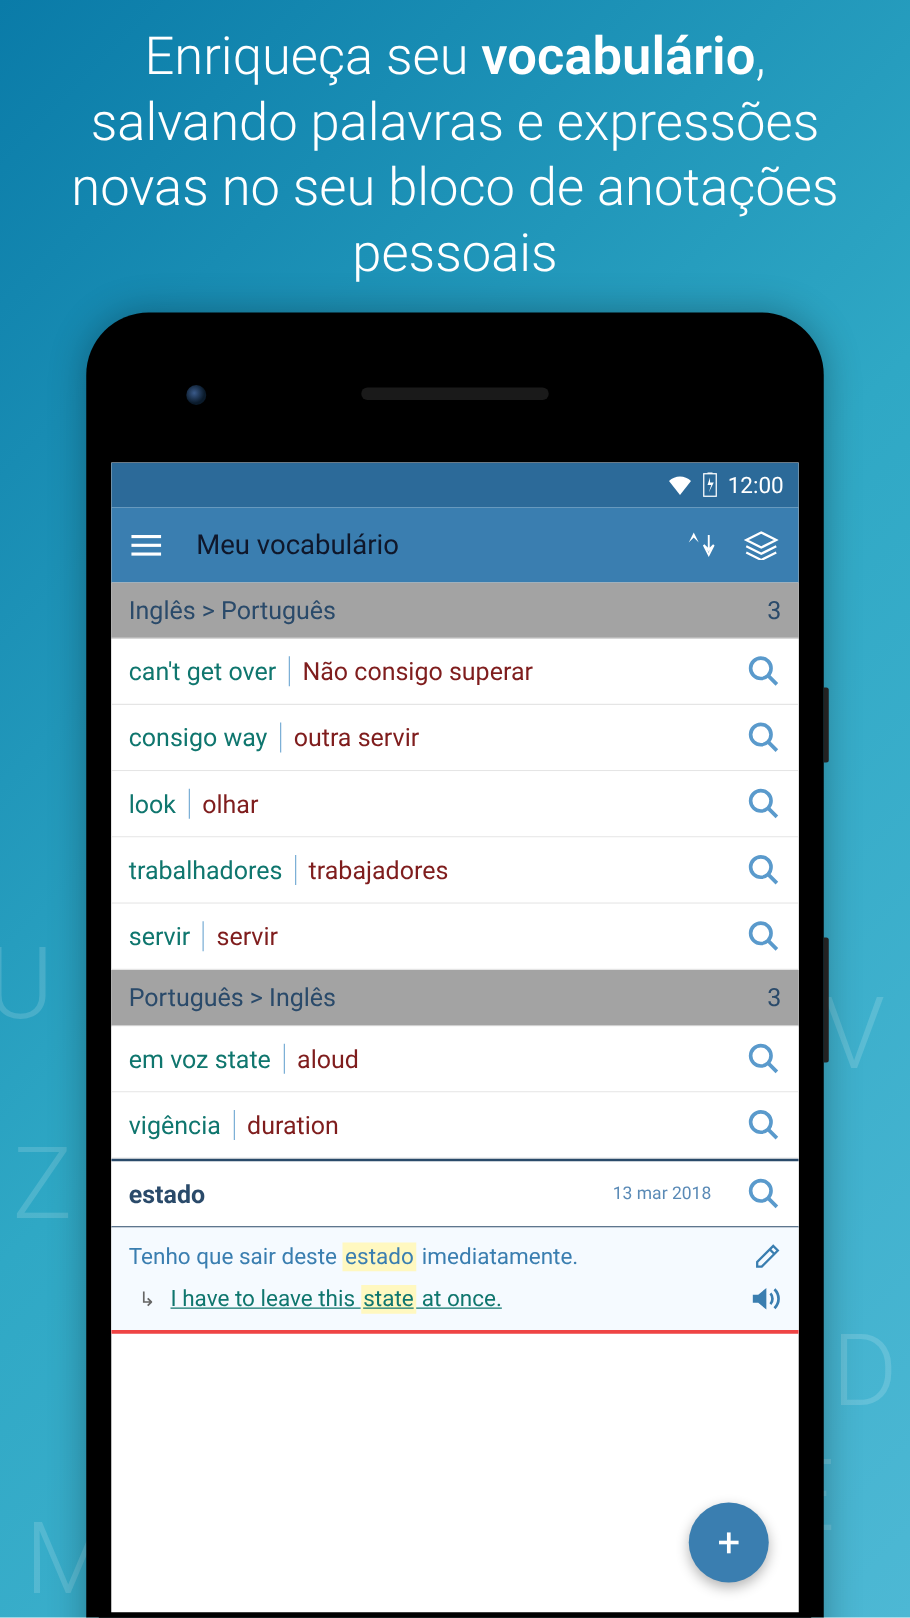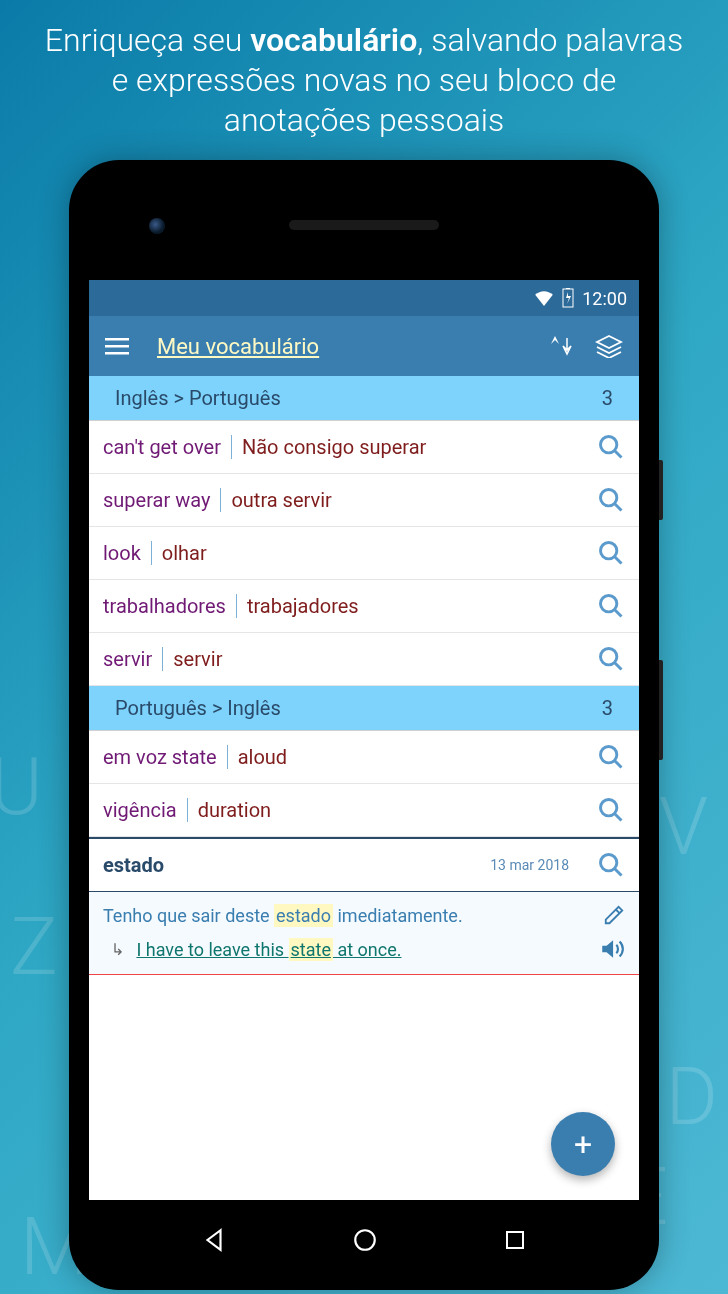--- a/index.html
+++ b/index.html
@@ -17,21 +17,21 @@
   opacity: 0.15;
   color: #fff;
   font-size: 80px;
   font-weight: 300;
   pointer-events: none;
 }
 .bg-letters span { position: absolute; }
 .promo-text {
   text-align: center;
   color: #fff;
-  font-size: 32px;
+  font-size: 42px;
   font-weight: 300;
   padding: 20px 40px 10px;
   line-height: 1.25;
 }
 .promo-text strong { font-weight: 600; }
 .phone {
   width: 590px;
   height: 1130px;
   margin: 10px auto 0;
   background: #000;
@@ -90,60 +90,59 @@
   color: #fff;
   font-size: 18px;
 }
 .status-bar svg { fill: #fff; }
 .app-bar {
   height: 60px;
   background: #3a7eb0;
   display: flex;
   align-items: center;
   padding: 0 16px;
-  color: #fef9c3;
+  color: #0f172a;
   gap: 20px;
-  text-decoration: underline;
 }
 .app-title { font-size: 22px; font-weight: 400; flex: 1; margin-left: 8px; }
 .section-header {
-  background: #7dd3fc;
+  background: #a3a3a3;
   color: #2a4a6a;
-  padding: 10px 26px;
+  padding: 10px 14px;
   font-size: 20px;
   display: flex;
   justify-content: space-between;
   border-bottom: 1px solid #d0d0d0;
 }
 .vocab-item {
   display: flex;
   align-items: center;
   padding: 12px 14px;
   border-bottom: 1px solid #e5e5e5;
   font-size: 20px;
   background: #fff;
 }
-.vocab-source { color: #701a75; text-align: center; }
+.vocab-source { color: #0f766e; text-align: center; }
 .vocab-sep { width: 1px; height: 24px; background: #7db0d6; margin: 0 10px; }
 .vocab-target { color: #7f1d1d; flex: 1; }
 .search-icon { color: #5a9acc; }
 .selected-item {
   display: flex;
   align-items: center;
   padding: 12px 14px;
   border-top: 2px solid #2a4a6a;
   border-bottom: 1px solid #2a4a6a;
   font-size: 20px;
   background: #fff;
 }
 .selected-word { color: #2a4a6a; font-weight: 700; flex: 1; }
 .selected-date { color: #5a8ab6; font-size: 14px; margin-right: 28px; }
 .detail-panel {
   background: #f5faff;
-  border-bottom: 1px solid #ef4444;
+  border-bottom: 3px solid #ef4444;
   padding: 12px 14px;
   font-size: 18px;
 }
 .detail-row { display: flex; align-items: center; margin-bottom: 10px; }
 .detail-source { color: #3a7eb0; flex: 1; }
 .detail-target-row { display: flex; align-items: center; padding-left: 8px; }
 .sub-arrow { color: #666; font-size: 16px; margin-right: 12px; }
 .detail-target { color: #0f766e; flex: 1; text-decoration: underline; }
 .highlight { background: #fff8c0; padding: 1px 2px; }
 .fab {
@@ -248,21 +247,21 @@
       <div class="vocab-item">
         <span class="vocab-source">can't get over</span>
         <span class="vocab-sep"></span>
         <span class="vocab-target">Não consigo superar</span>
         <svg class="search-icon" width="28" height="28" viewBox="0 0 24 24" fill="none" stroke="currentColor" stroke-width="2.5">
             <circle cx="10" cy="10" r="7"></circle>
             <line x1="15" y1="15" x2="21" y2="21"></line>
           </svg>
       </div>
       <div class="vocab-item">
-        <span class="vocab-source">superar way</span>
+        <span class="vocab-source">consigo way</span>
         <span class="vocab-sep"></span>
         <span class="vocab-target">outra servir</span>
         <svg class="search-icon" width="28" height="28" viewBox="0 0 24 24" fill="none" stroke="currentColor" stroke-width="2.5">
             <circle cx="10" cy="10" r="7"></circle>
             <line x1="15" y1="15" x2="21" y2="21"></line>
           </svg>
       </div>
       <div class="vocab-item">
         <span class="vocab-source">look</span>
         <span class="vocab-sep"></span>

